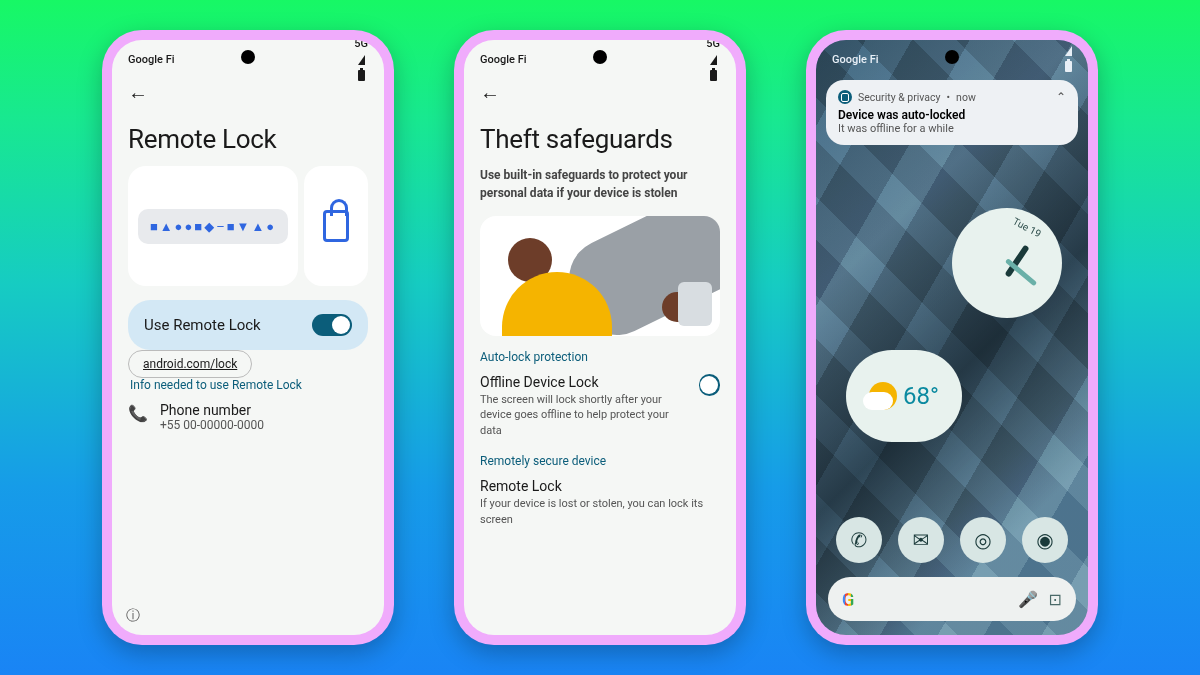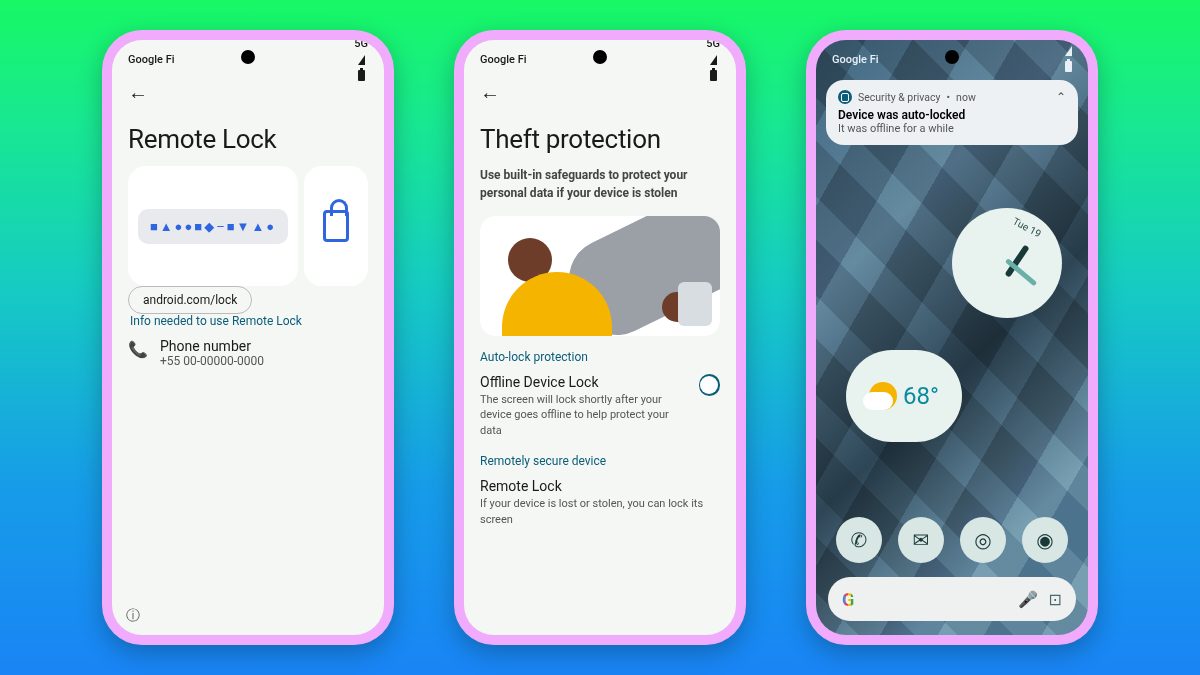--- a/index.html
+++ b/index.html
@@ -45,21 +45,21 @@
   .card-row { display:flex; gap:6px; }
   .card { background:#fff; border-radius:18px; flex:1; display:flex; align-items:center; justify-content:center; height:120px;}
   .card.sm { flex:0 0 64px; }
   .kb { background:#e8eaed; border-radius:10px; padding:10px 12px; color:#2f66e0; font-size:13px; letter-spacing:2px;}
   .lock-ico { width:26px; height:32px; border:3px solid #2f66e0; border-radius:4px; position:relative;}
   .lock-ico::before{content:"";position:absolute;top:-14px;left:4px;width:12px;height:14px;border:3px solid #2f66e0;border-bottom:none;border-radius:10px 10px 0 0;}
   .toggle-row { background:#d3e8f5; border-radius:22px; padding:14px 16px; margin-top:14px; display:flex; align-items:center; justify-content:space-between; font-size:15px;}
   .switch { width:40px; height:22px; background:#0b5d7a; border-radius:20px; position:relative; cursor:pointer;}
   .switch::after{content:"";position:absolute;right:2px;top:2px;width:18px;height:18px;background:#fff;border-radius:50%;}
   .desc { font-size:11.5px; color:#3a3a3a; margin:14px 2px 10px; line-height:1.4;}
-  .pill { display:inline-block; border:1px solid #bbb; border-radius:20px; padding:6px 14px; font-size:12px; cursor:pointer;}
+  .pill { display:inline-block; border:1px solid #bbb; border-radius:20px; padding:6px 14px; font-size:12px; cursor:pointer;text-decoration:underline;}
   .linkish { color:#0b5d7a; font-size:12px; margin:0 2px;}
   .row { display:flex; gap:14px; align-items:flex-start; margin-top:10px;}
   .ico-sm { width:18px; font-size:16px; margin-top:2px;}
   .row-t { font-size:14px;}
   .row-s { font-size:12px; color:#555;}
   .footer-ico { position:absolute; bottom:10px; left:14px; font-size:14px; color:#555;}
   
   .p2 .content { padding: 0 16px; color:#1a1a1a; }
   .sub { font-size:12px; color:#444; line-height:1.5; margin-bottom:14px;font-weight:bold;}
   .illus { background:#fff; border-radius:16px; height:120px; position:relative; overflow:hidden; margin-bottom:14px;}
@@ -118,20 +118,24 @@
       <div class="back">←</div>
       <div class="title-lg">Remote Lock</div>
       <div class="card-row">
         <div class="card">
           <div class="kb">■▲●●■◆–■▼▲●</div>
         </div>
         <div class="card sm">
           <div class="lock-ico"></div>
         </div>
       </div>
+      <div class="toggle-row">
+        <span>Use Remote Lock</span>
+        <span class="switch"></span>
+      </div>
       <div class="pill">android.com/lock</div>
       <div class="linkish">Info needed to use Remote Lock</div>
       <div class="row">
         <div class="ico-sm">📞</div>
         <div>
           <div class="row-t">Phone number</div>
           <div class="row-s">+55 00-00000-0000</div>
         </div>
       </div>
     </div>
@@ -144,21 +148,21 @@
     <div class="status">
       <span>Google Fi</span>
       <span class="status-right">
         <span>5G</span>
         <span class="tri"></span>
         <span class="batt"></span>
       </span>
     </div>
     <div class="content">
       <div class="back">←</div>
-      <div class="title-lg">Theft protection</div>
+      <div class="title-lg">Theft safeguards</div>
       <div class="sub">Use built-in safeguards to protect your personal data if your device is stolen</div>
       <div class="illus">
         <div class="arm"></div>
           <div class="head1"></div>
           <div class="body1"></div>
           <div class="hand"></div>
           <div class="ph-sm"></div>
       </div>
       <div class="section-label">Auto-lock protection</div>
       <div class="opt">

